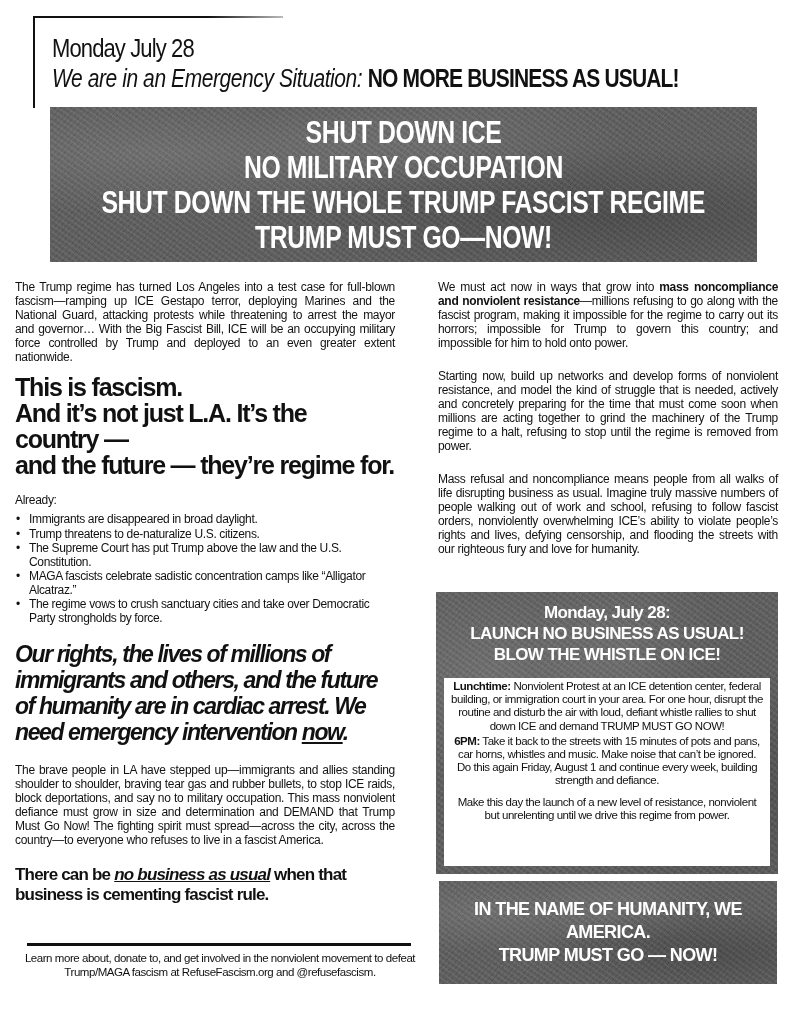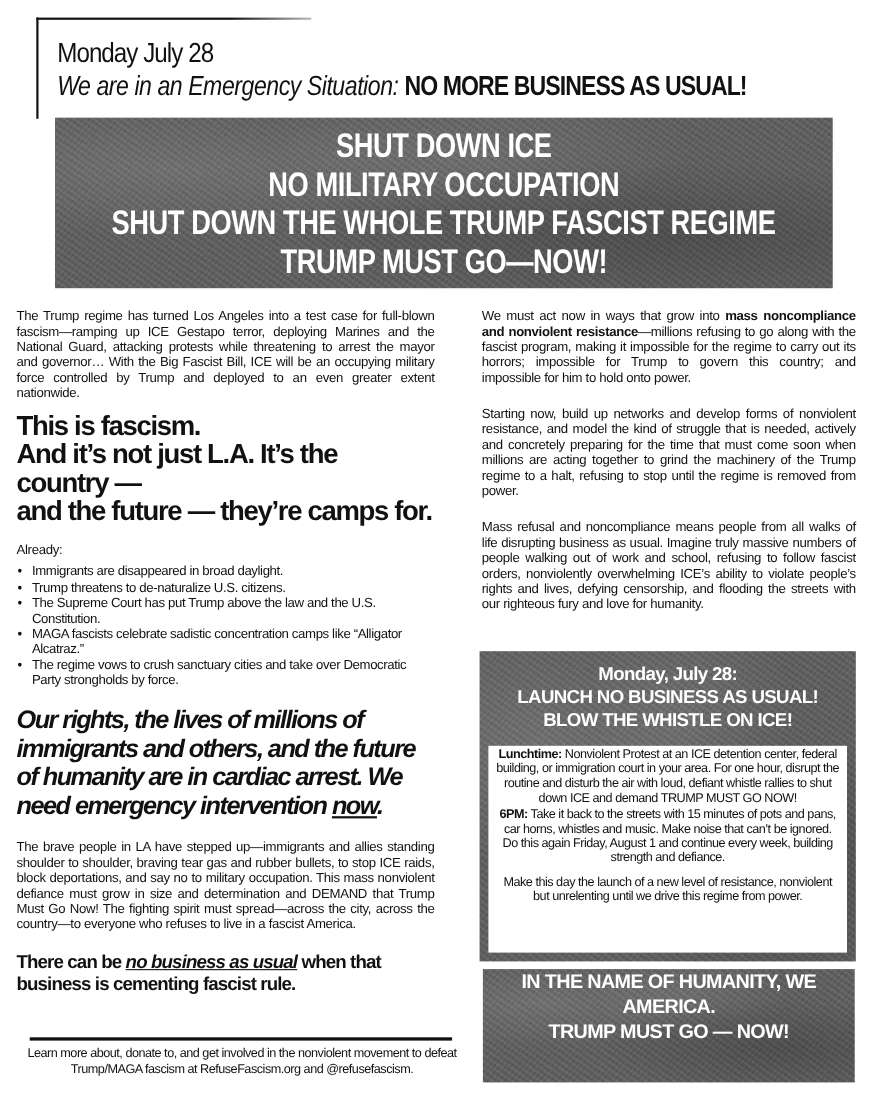--- a/index.html
+++ b/index.html
@@ -57,21 +57,21 @@
   .right-p { margin-bottom: 19px; }
 
   .action-box { position: absolute; left: 436px; top: 592px; width: 342px; height: 282px; padding-top: 10px; }
   .action-box .title { color: #fff; font-weight: bold; font-size: 17px; line-height: 21px; text-align: center; letter-spacing: -0.6px; }
   .action-box .inner { position: absolute; left: 8px; top: 86px; width: 326px; height: 188px; background: #fff;
     padding: 2px 6px; text-align: center; font-size: 11.5px; line-height: 13.2px; letter-spacing: -0.45px; }
   .action-box .inner p { margin-bottom: 2px; }
   .action-box .inner p.spaced { margin-top: 8px; }
 
   .humanity-box { position: absolute; left: 439px; top: 881px; width: 338px; height: 103px;
-    display: flex; flex-direction: column; align-items: center; justify-content: flex-start; }
+    display: flex; flex-direction: column; align-items: center; justify-content: center; }
   .humanity-box .line { color: #fff; font-weight: bold; font-size: 18px; line-height: 23px; white-space: nowrap; letter-spacing: -0.6px; }
 </style>
 </head>
 <body>
 
 <div class="frame-top"></div>
 <div class="frame-left"></div>
 
 <header class="header">
   <div class="date">Monday July 28</div>
@@ -87,21 +87,21 @@
   <div class="line">SHUT DOWN THE WHOLE TRUMP FASCIST REGIME</div>
   <div class="line">TRUMP MUST GO—NOW!</div>
 </section>
 
 <section class="col-left">
   <p class="body-text">The Trump regime has turned Los Angeles into a test case for full-blown fascism—ramping up ICE Gestapo terror, deploying Marines and the National Guard, attacking protests while threatening to arrest the mayor and governor… With the Big Fascist Bill, ICE will be an occupying military force controlled by Trump and deployed to an even greater extent nationwide.</p>
 
   <h2 class="fascism-head">
     <span>This is fascism.</span><br>
     <span>And it’s not just L.A. It’s the country —</span><br>
-    <span>and the future — they’re camps for.</span>
+    <span>and the future — they’re regime for.</span>
   </h2>
 
   <p class="already">Already:</p>
   <ul class="bullets">
     <li>Immigrants are disappeared in broad daylight.</li>
     <li>Trump threatens to de-naturalize U.S. citizens.</li>
     <li>The Supreme Court has put Trump above the law and the U.S. Constitution.</li>
     <li>MAGA fascists celebrate sadistic concentration camps like “Alligator Alcatraz.”</li>
     <li>The regime vows to crush sanctuary cities and take over Democratic Party strongholds by force.</li>
   </ul>

